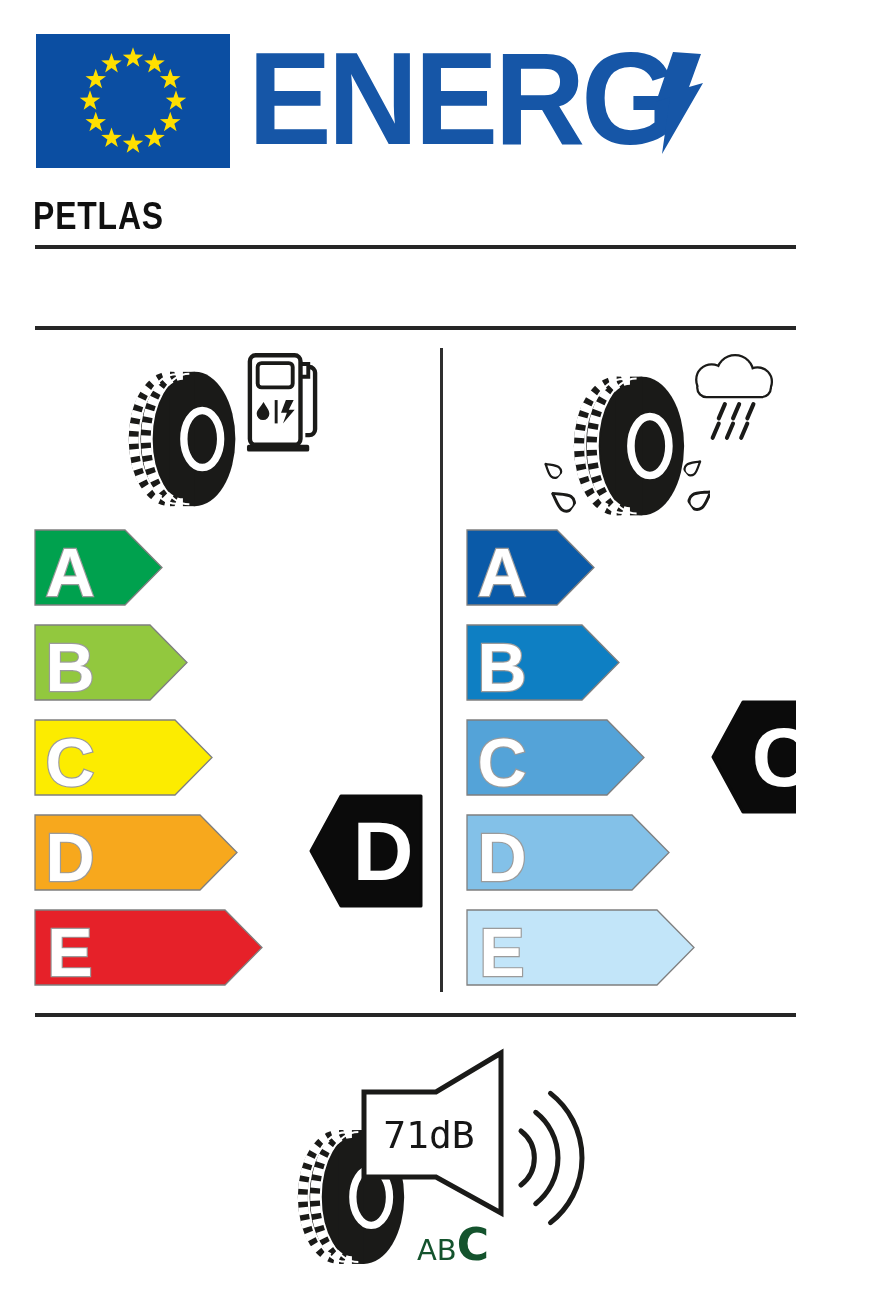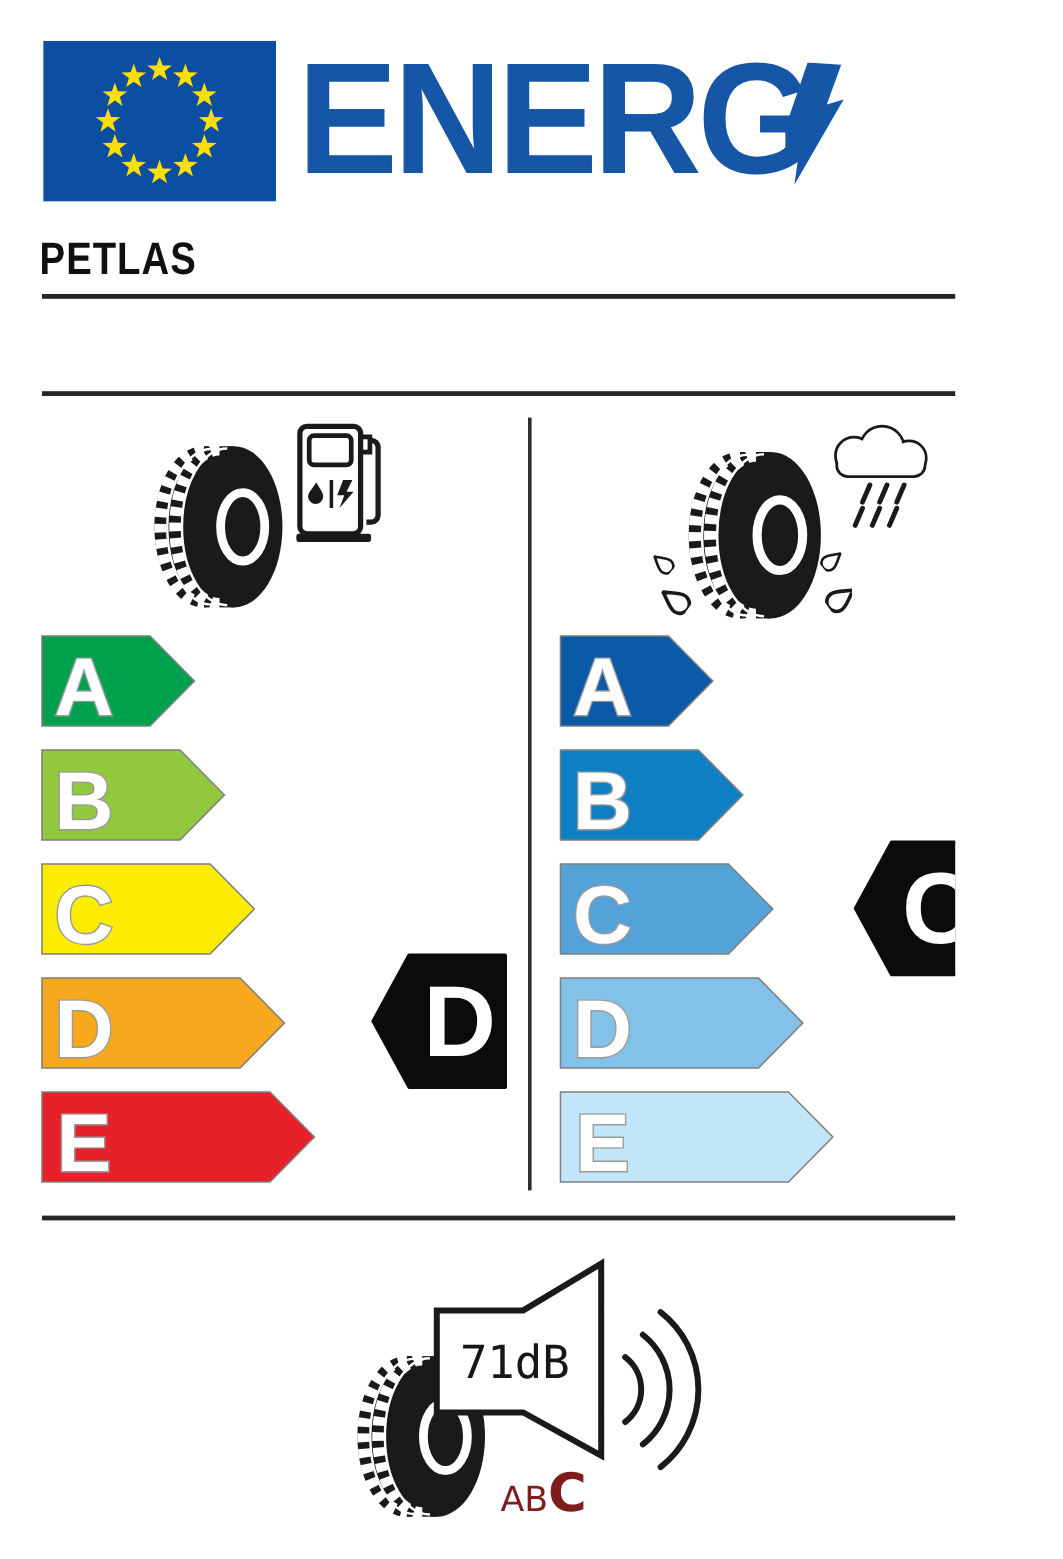--- a/index.html
+++ b/index.html
@@ -10,21 +10,21 @@
   .vdivider{position:absolute;left:440px;top:348px;width:3px;height:644px;background:#2e2e2e;}
   .energ{position:absolute;left:248px;top:33px;font-size:132px;line-height:1;font-weight:bold;
          letter-spacing:-4px;color:#1656A7;transform:scaleX(0.95);transform-origin:left top;white-space:nowrap;}
   .brand{position:absolute;left:33px;top:197px;font-size:38px;line-height:1;font-weight:bold;color:#101010;
          letter-spacing:1px;transform:scaleX(0.84);transform-origin:left top;}
   .scale-row{position:absolute;}
   .arrow-letter{font-family:"Liberation Sans",sans-serif;font-weight:bold;fill:#fff;
                 stroke:#9b9b9b;stroke-width:2.4;paint-order:stroke;}
   .black-letter{font-family:"Liberation Sans",sans-serif;font-weight:bold;fill:#fff;}
   .db-text{font-family:"DejaVu Sans Mono","Liberation Mono",monospace;fill:#161616;}
-  .abc{position:absolute;left:417px;top:1223px;line-height:1;color:#7f1d1d;white-space:nowrap;}
+  .abc{position:absolute;left:417px;top:1223px;line-height:1;color:#14532d;white-space:nowrap;}
   .abc .ab{font-size:29px;font-family:"DejaVu Sans","Liberation Sans",sans-serif;}
   .abc .cbig{font-size:44px;font-weight:bold;font-family:"DejaVu Sans","Liberation Sans",sans-serif;}
   svg{display:block;}
 </style>
 </head>
 <body>
 
 <div class="label">
 
   <svg width="0" height="0" style="position:absolute" aria-hidden="true">

